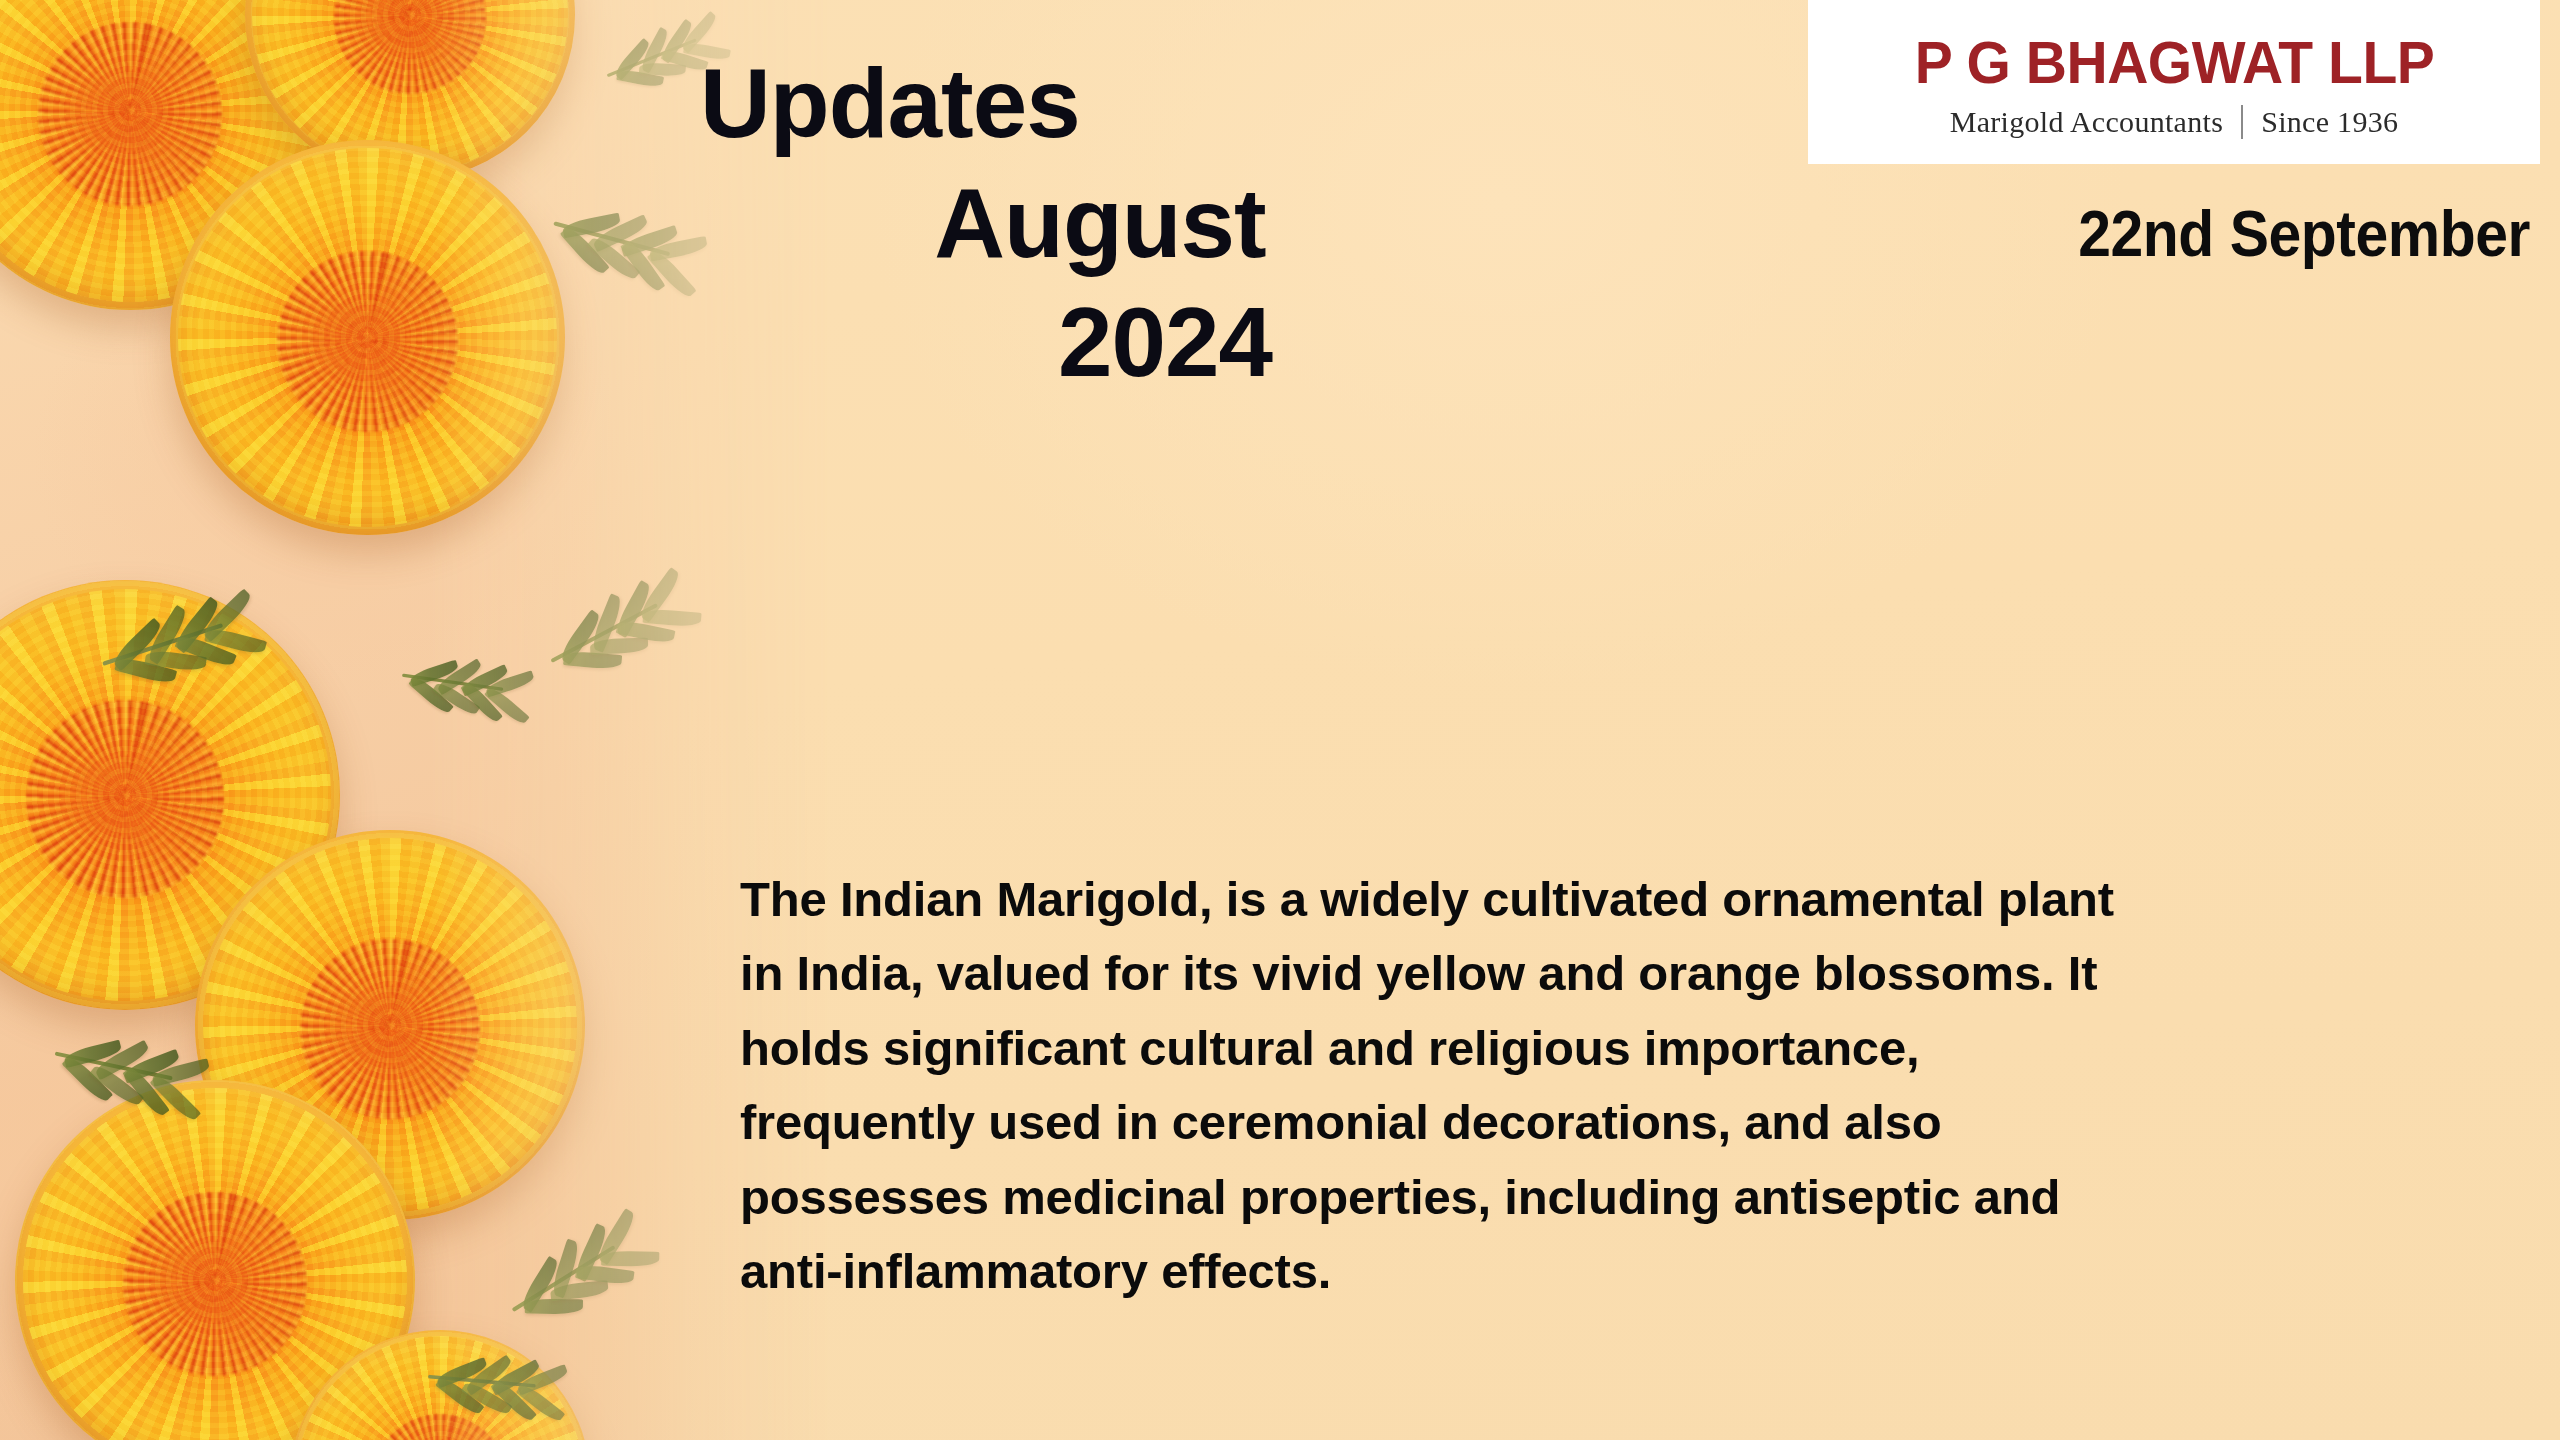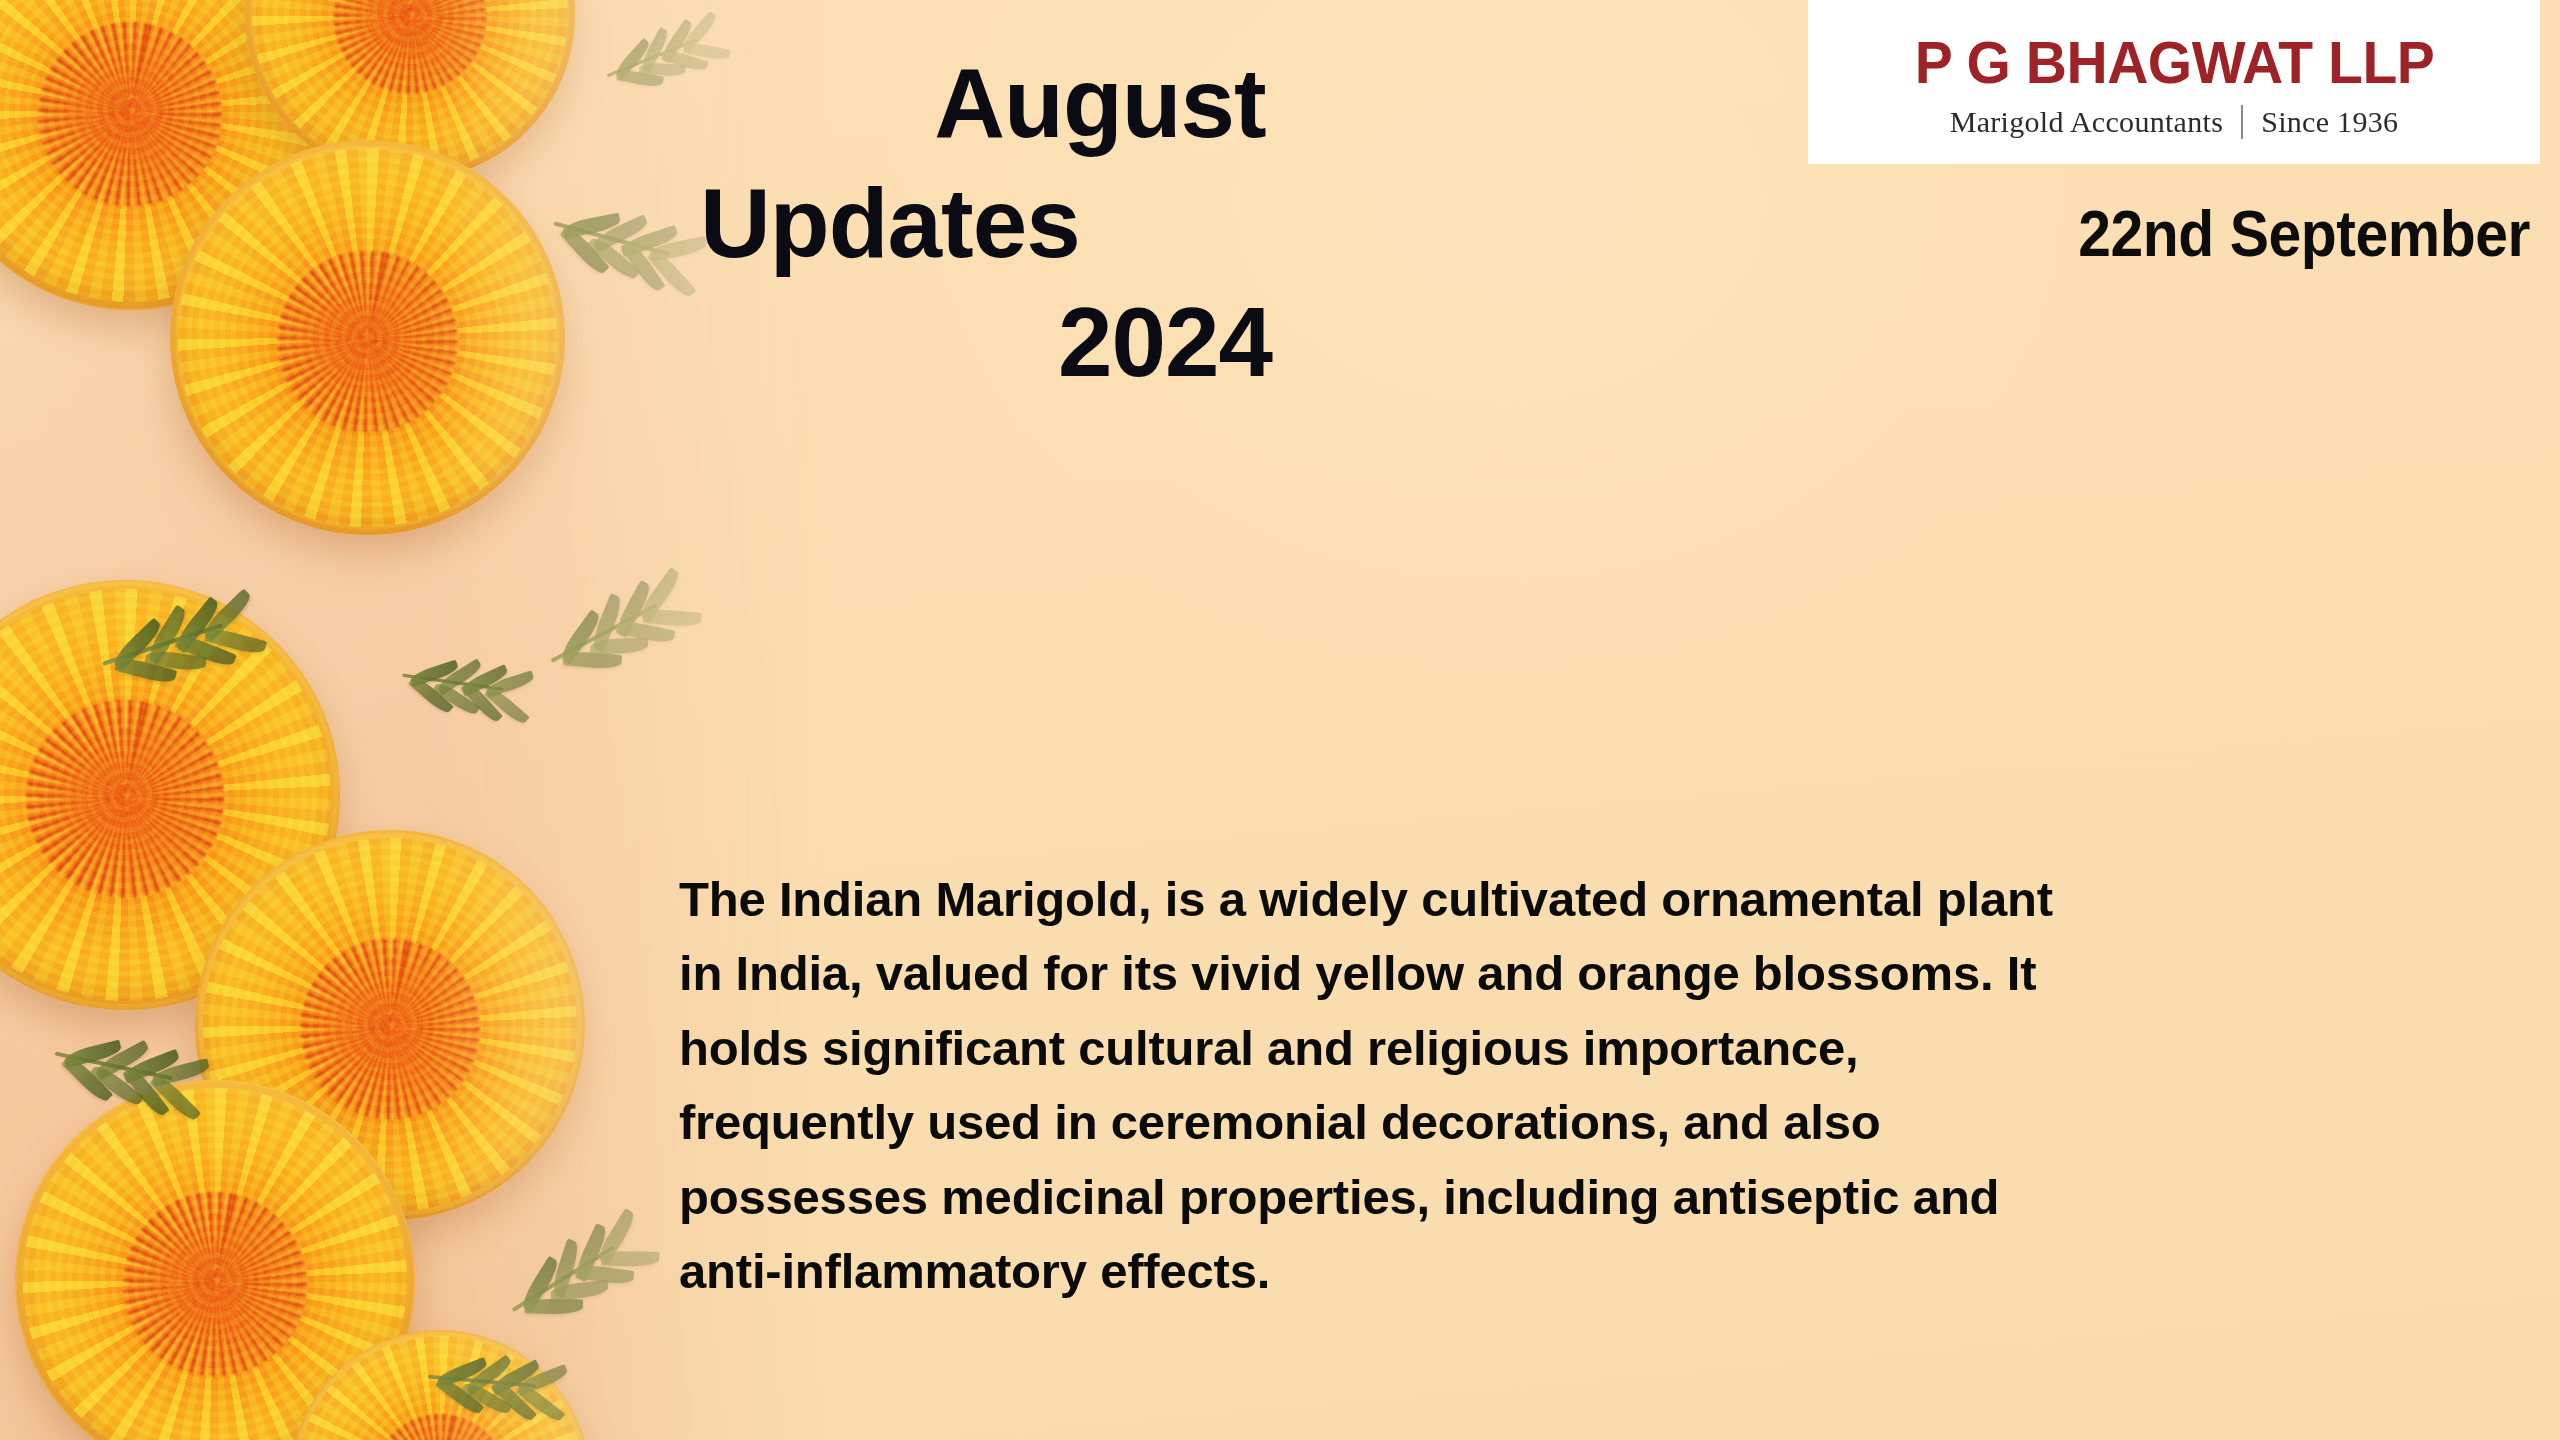--- a/index.html
+++ b/index.html
@@ -195,21 +195,21 @@
     letter-spacing: -1px;
     white-space: nowrap;
   }
   .title-line.l1 { text-align: left; }
   .title-line.l2 { text-align: center; }
   .title-line.l3 { text-align: center; padding-left: 130px; }
 
   
   .body-text {
     position: absolute;
-    left: 679px;
+    left: 740px;
     top: 862px;
     width: 1390px;
     color: #0b0b0b;
     font-family: "Liberation Sans", sans-serif;
     font-weight: 700;
     font-size: 49px;
     line-height: 1.52;
     letter-spacing: -0.2px;
   }
 
@@ -390,22 +390,22 @@
           <div class="leaflet" style="left: 38px; top: 35px; transform: rotate(26deg); opacity: 0.67;"></div>
           <div class="leaflet" style="left: 68px; top: 9px; transform: rotate(-33deg); opacity: 0.85;"></div>
           <div class="leaflet" style="left: 68px; top: 35px; transform: rotate(40deg); opacity: 0.79;"></div>
           <div class="leaflet" style="left: 98px; top: 9px; transform: rotate(-26deg); opacity: 0.73;"></div>
           <div class="leaflet" style="left: 98px; top: 35px; transform: rotate(33deg); opacity: 0.67;"></div>
         </div>
       </div>
   </div>
 
   <div class="title-block">
+    <div class="title-line l1">Updates</div>
     <div class="title-line l2">August</div>
-    <div class="title-line l1">Updates</div>
     <div class="title-line l3">2024</div>
   </div>
 
   <div class="logo-card">
     <div class="logo-name">P G BHAGWAT LLP</div>
     <div class="logo-sub">
       <span>Marigold Accountants</span>
       <span class="logo-divider"></span>
       <span>Since 1936</span>
     </div>

